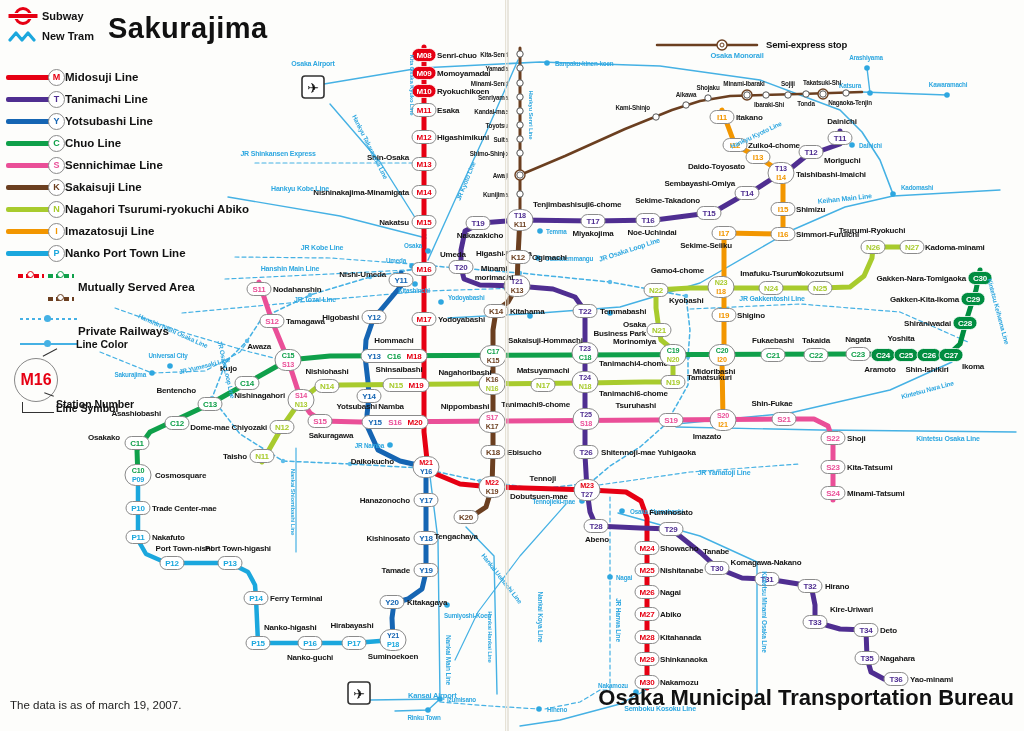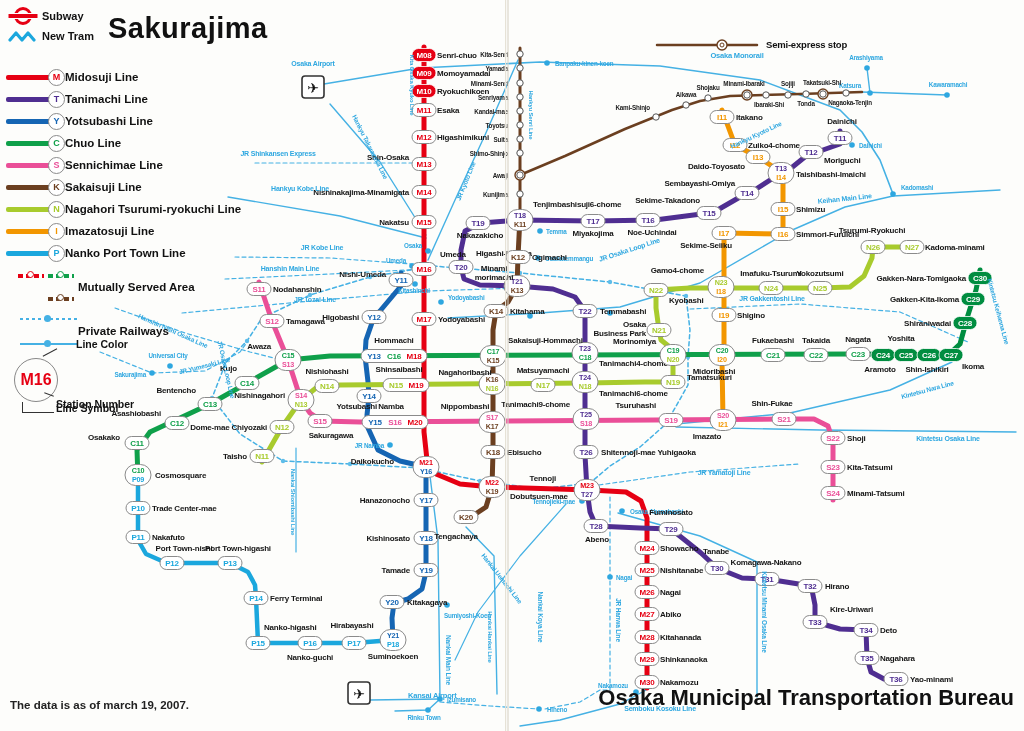--- a/index.html
+++ b/index.html
@@ -22,21 +22,21 @@
   .lg-samples{width:72px;flex:0 0 auto;}
   .seg{position:relative;display:inline-block;width:26px;height:4px;margin-right:4px;vertical-align:middle;}
   .seg .ring{position:absolute;left:9px;top:-3px;width:7px;height:7px;border-radius:50%;background:#fff;box-sizing:border-box;}
   .dotline{position:relative;display:inline-block;width:58px;height:2px;vertical-align:middle;}
   .dotline .dot{position:absolute;left:24px;top:-2.5px;width:7px;height:7px;border-radius:50%;}
   .sample{position:absolute;top:336px;left:6px;width:160px;height:92px;z-index:5;font-weight:700;color:#111;}
   .sm-circ{position:absolute;left:8px;top:22px;width:42px;height:42px;border:1.2px solid #888;border-radius:50%;
            display:flex;align-items:center;justify-content:center;font-size:16px;font-weight:800;}
   .sm-label{position:absolute;font-size:10.5px;font-weight:700;white-space:nowrap;}
   .sm-line{position:absolute;background:#333;}
-  .note{position:absolute;left:10px;bottom:20px;font-size:11.5px;font-weight:700;color:#222;z-index:5;}
+  .note{position:absolute;left:10px;bottom:20px;font-size:11.5px;font-weight:400;color:#222;z-index:5;}
   .bureau{position:absolute;right:10px;bottom:20px;font-size:22px;font-weight:700;color:#111;z-index:5;}
 </style>
 </head>
 <body>
 
 <div class="stage">
   <svg id="map" width="1024" height="731" viewBox="0 0 1024 731" style="position:absolute;left:0;top:0;">
       <g>
         <polyline points="324,84 420,68 540,62 660,66 760,80 840,110 862,132 880,160 893,194" fill="none" stroke="#45b1e4" stroke-width="1.6" stroke-linecap="round" stroke-linejoin="round" stroke-dasharray="none"></polyline>
         <polyline points="255,163 436,163" fill="none" stroke="#45b1e4" stroke-width="1.2" stroke-linecap="round" stroke-linejoin="round" stroke-dasharray="4 3"></polyline>
@@ -907,21 +907,21 @@
           <div class="lg-label">Sennichimae Line</div>
         </div>
         <div class="lg-row">
           <div class="lg-line" style="background: rgb(107, 63, 32);"></div>
           <div class="lg-circ" style="color: rgb(107, 63, 32);">K</div>
           <div class="lg-label">Sakaisuji Line</div>
         </div>
         <div class="lg-row">
           <div class="lg-line" style="background: rgb(168, 203, 45);"></div>
           <div class="lg-circ" style="color: rgb(168, 203, 45);">N</div>
-          <div class="lg-label">Nagahori Tsurumi-ryokuchi Line</div>
+          <div class="lg-label">Nagahori Tsurumi-ryokuchi Abiko</div>
         </div>
         <div class="lg-row">
           <div class="lg-line" style="background: rgb(242, 150, 0);"></div>
           <div class="lg-circ" style="color: rgb(242, 150, 0);">I</div>
           <div class="lg-label">Imazatosuji Line</div>
         </div>
         <div class="lg-row">
           <div class="lg-line" style="background: rgb(27, 167, 221);"></div>
           <div class="lg-circ" style="color: rgb(27, 167, 221);">P</div>
           <div class="lg-label">Nanko Port  Town Line</div>

